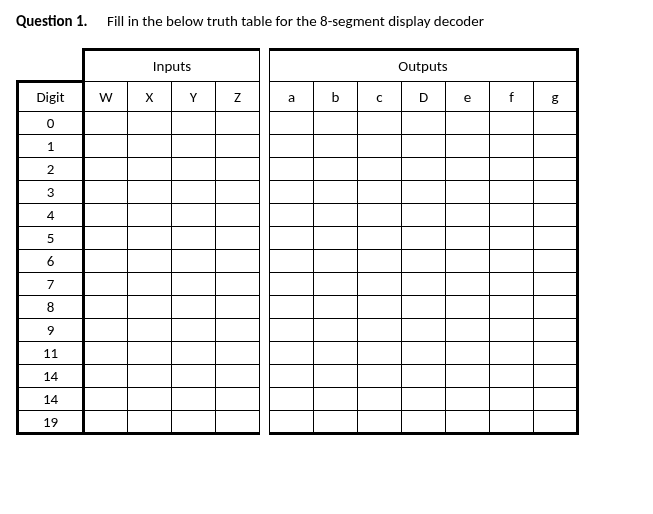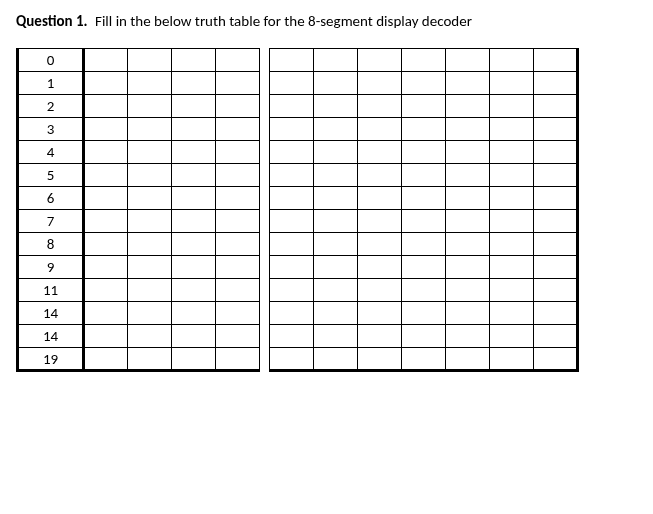--- a/index.html
+++ b/index.html
@@ -8,21 +8,21 @@
     color: #000;
     margin: 0;
     padding: 12px 16px;
     background: #fff;
     width: 653px;
     box-sizing: border-box;
   }
   .question-line {
     margin-bottom: 18px;
   }
-  .qlabel { font-weight: bold; margin-right: 4px; }
+  .qlabel { font-weight: bold; margin-right: 16px; }
 
   table.truth {
     border-collapse: collapse;
     table-layout: fixed;
   }
   table.truth td, table.truth th {
     padding: 0;
     text-align: center;
     vertical-align: middle;
     font-weight: normal;
@@ -58,21 +58,42 @@
 <body>
 
 <div class="question-line">
   <span class="qlabel">Question 1.</span>
   <span>Fill in the below truth table for the 8-segment display decoder</span>
 </div>
 
 <table class="truth">
 
   <tbody>
-
+      <tr class="hdr">
+    <td class="col-digit noborder"></td>
+    <td class="col-wxyz cell bt3 bl3 group-label" colspan="4">Inputs</td>
+    <td class="gap"></td>
+    <td class="col-out cell bt3 br3 group-label" colspan="7">Outputs</td>
+  </tr>
+
+  <tr class="colhdr">
+    <th class="col-digit cell bt3 bl3">Digit</th>
+    <th class="col-wxyz cell bl3">W</th>
+    <th class="col-wxyz cell">X</th>
+    <th class="col-wxyz cell">Y</th>
+    <th class="col-wxyz cell">Z</th>
+    <td class="gap"></td>
+    <th class="col-out cell">a</th>
+    <th class="col-out cell">b</th>
+    <th class="col-out cell">c</th>
+    <th class="col-out cell">D</th>
+    <th class="col-out cell">e</th>
+    <th class="col-out cell">f</th>
+    <th class="col-out cell br3">g</th>
+  </tr>
 
   </tbody>
     <tbody id="rows">
       <tr>
         <td class="col-digit cell bl3">0</td>
         <td class="col-wxyz cell bl3"></td>
         <td class="col-wxyz cell"></td>
         <td class="col-wxyz cell"></td>
         <td class="col-wxyz cell"></td>
         <td class="gap"></td>

